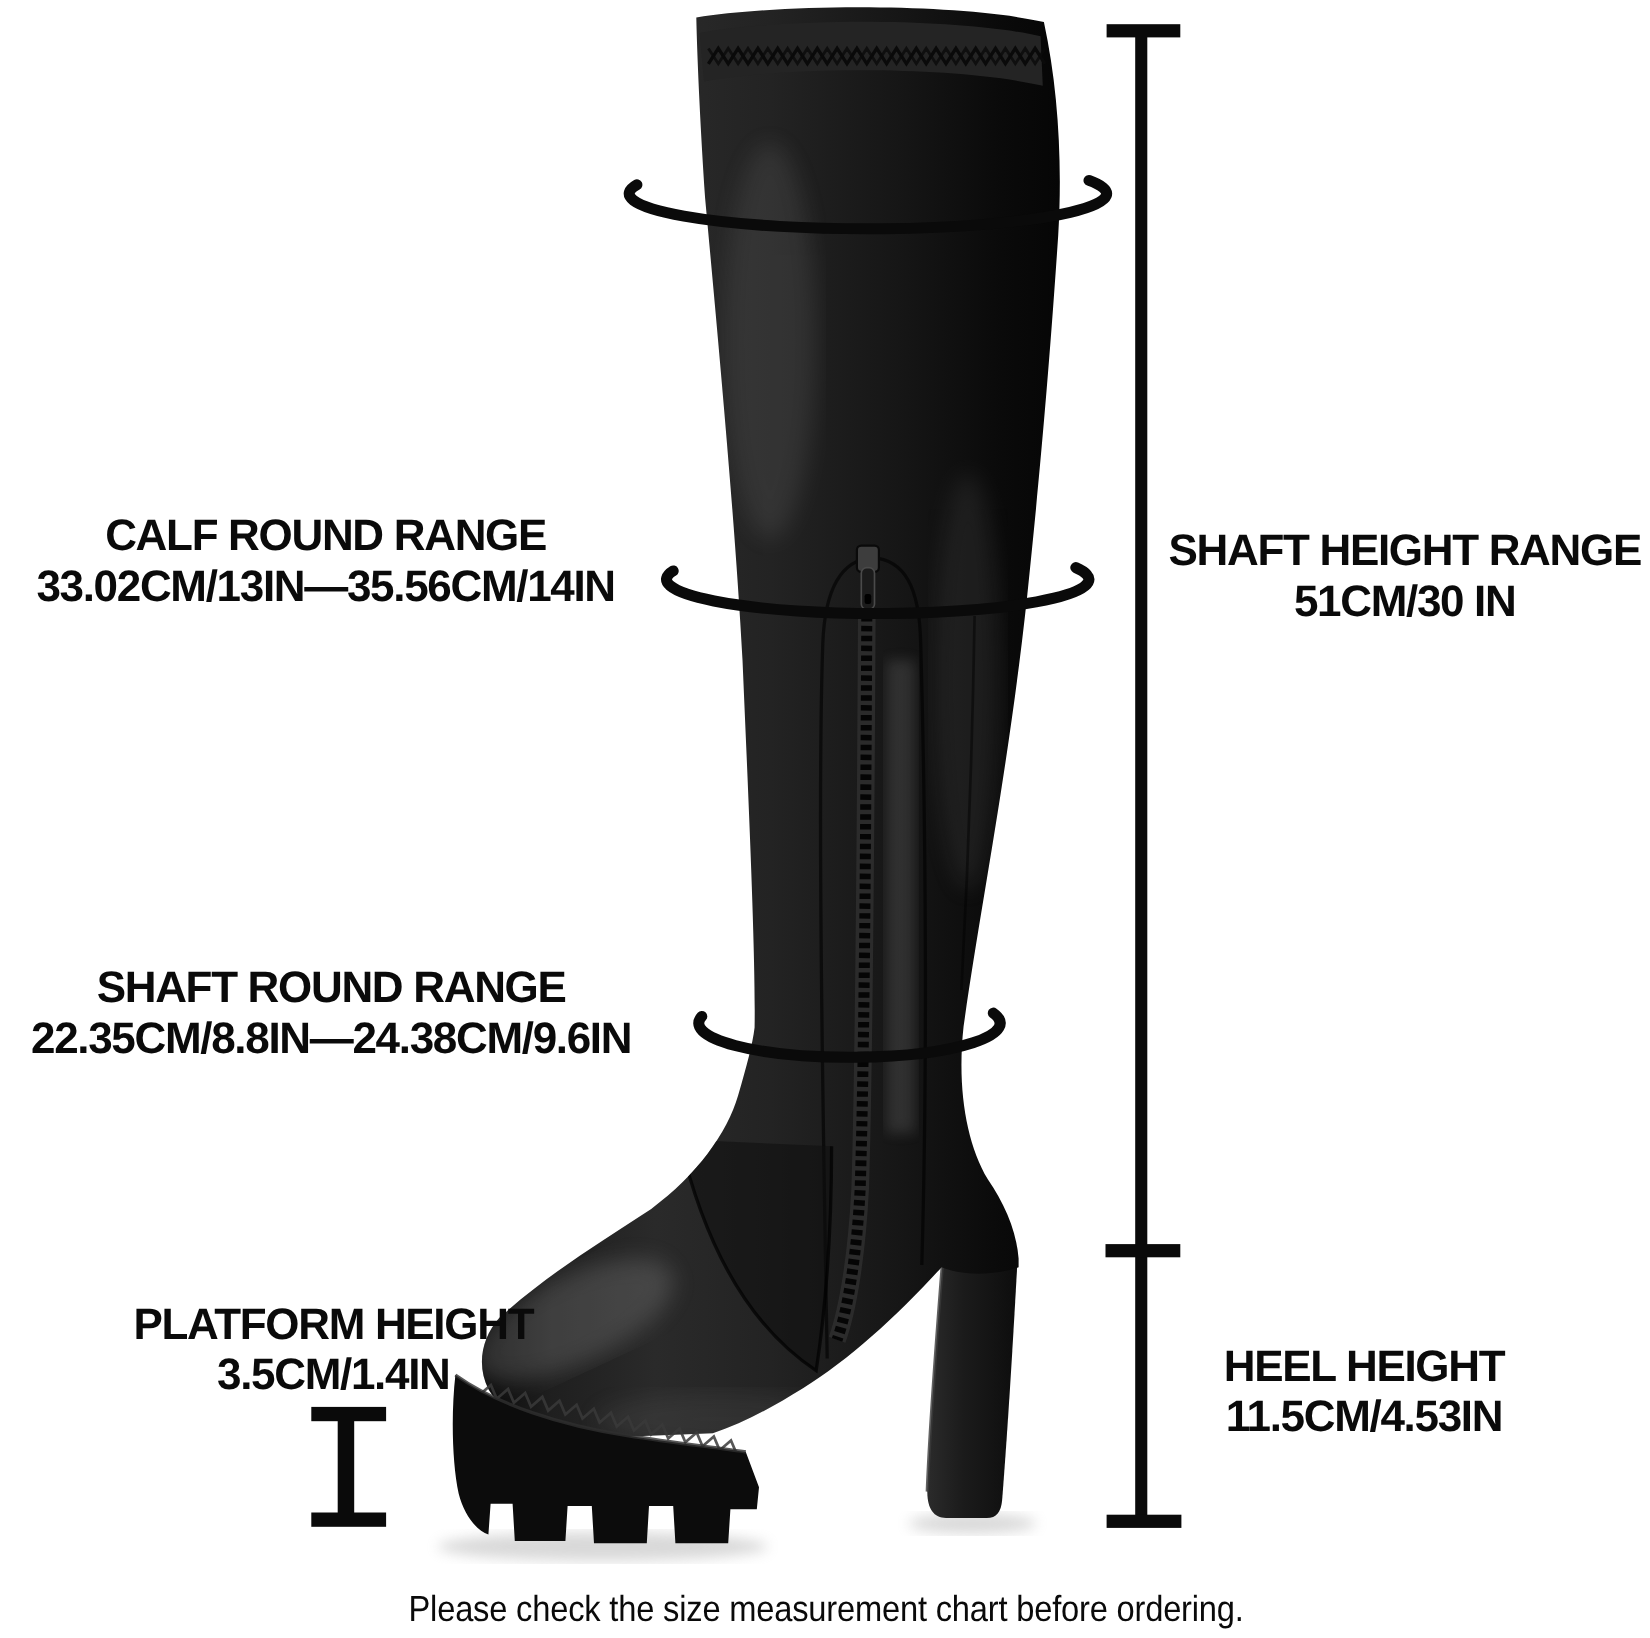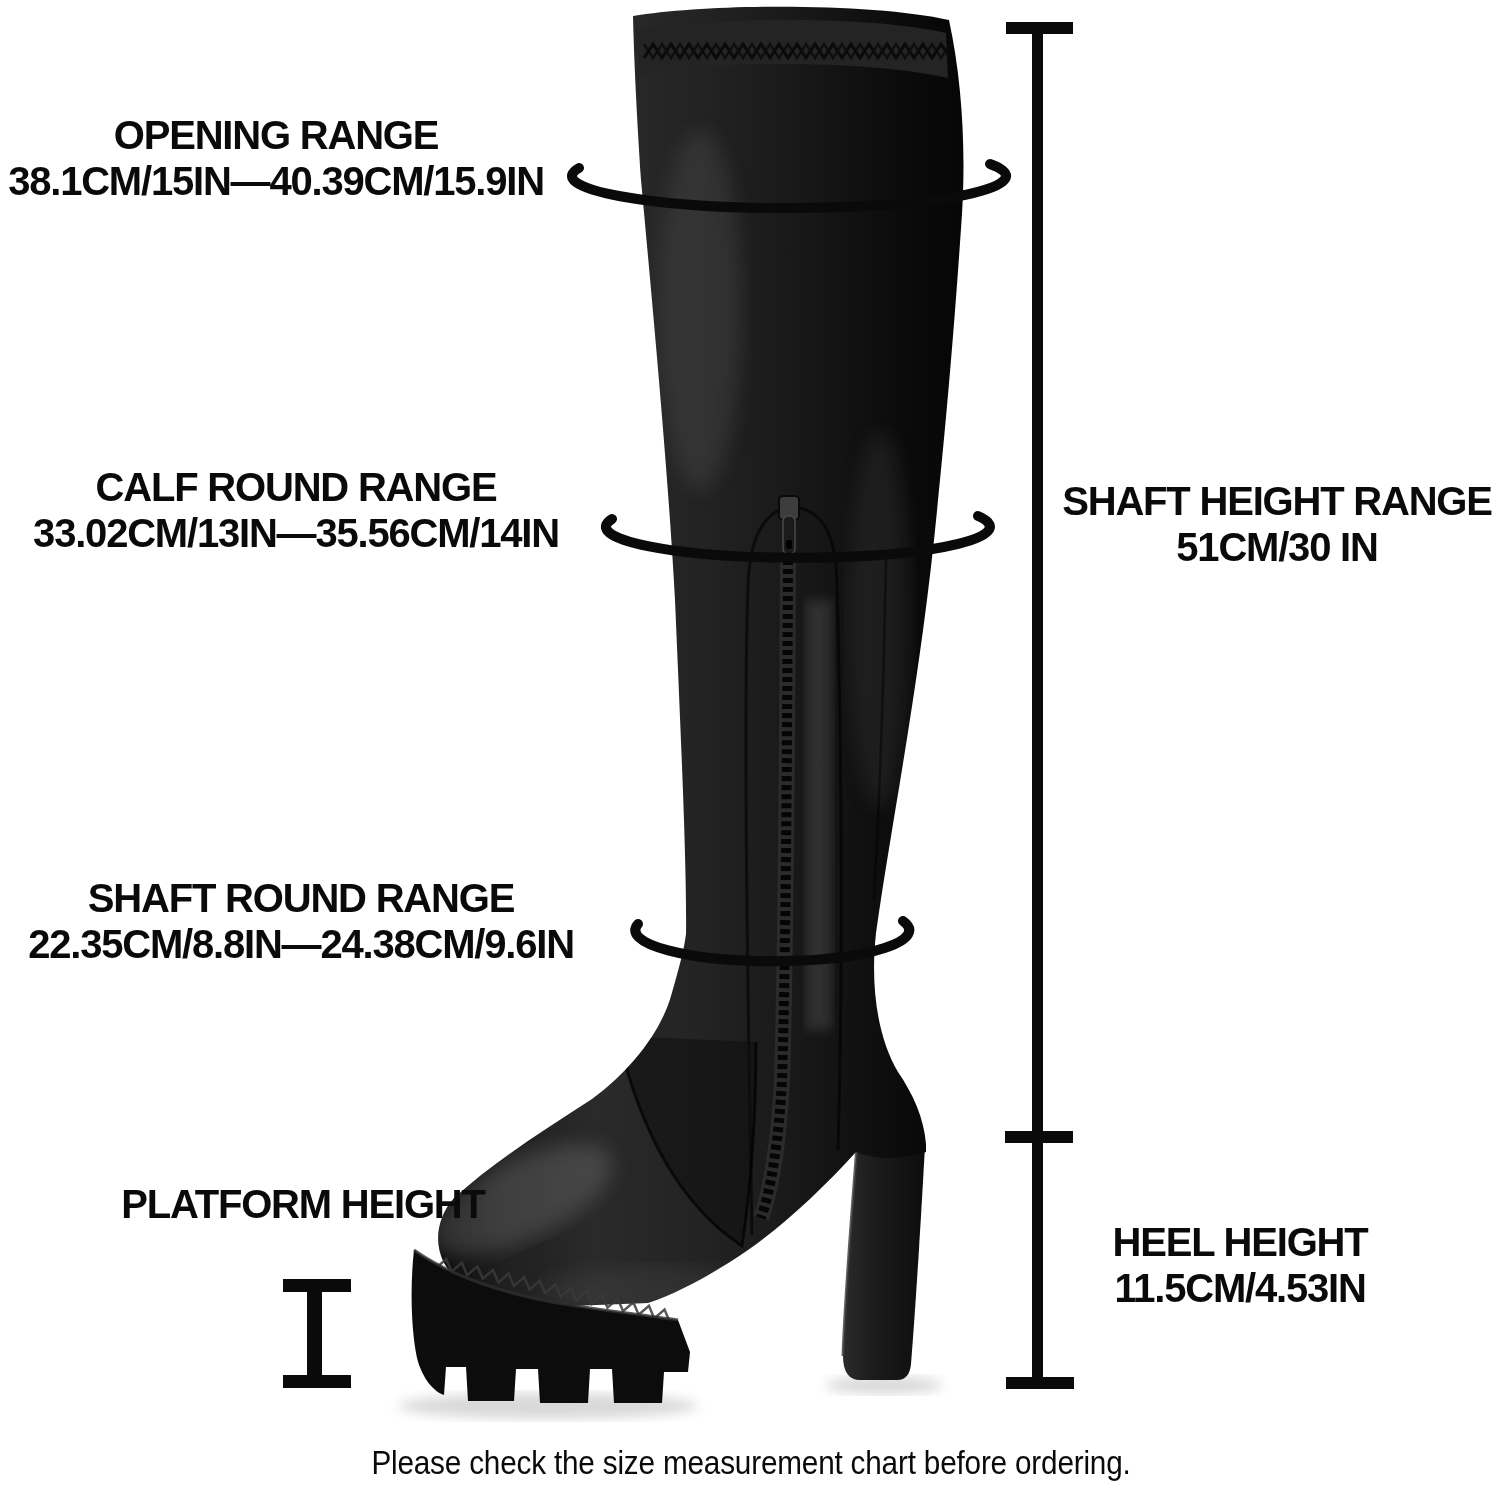--- a/index.html
+++ b/index.html
@@ -120,37 +120,34 @@
         <rect x="283" y="1375" width="68" height="13"></rect>
       </g>
       <g fill="none" stroke="#0a0a0a" stroke-width="10" stroke-linecap="round">
         <path d="M 579 168 A 217 32 0 1 0 990 164"></path>
         <path d="M 612 519 A 192 31 0 1 0 978 516"></path>
         <path d="M 638 924 A 137 31 0 1 0 903 921"></path>
       </g>
     </g>
   </svg>
 
-  <div class="label" style="left:276px;top:112px">
-    <div>OPENING RANGE</div>
-    <div>38.1CM/15IN—40.39CM/15.9IN</div>
-  </div>
 
   <div class="label" style="left:296px;top:464px">
     <div>CALF ROUND RANGE</div>
     <div>33.02CM/13IN—35.56CM/14IN</div>
   </div>
 
   <div class="label" style="left:301px;top:875px">
     <div>SHAFT ROUND RANGE</div>
     <div>22.35CM/8.8IN—24.38CM/9.6IN</div>
   </div>
 
   <div class="label" style="left:303px;top:1181px">
     <div>PLATFORM HEIGHT</div>
+    <div>3.5CM/1.4IN</div>
   </div>
 
   <div class="label" style="left:1277px;top:478px">
     <div>SHAFT HEIGHT RANGE</div>
     <div>51CM/30 IN</div>
   </div>
 
   <div class="label" style="left:1240px;top:1219px">
     <div>HEEL HEIGHT</div>
     <div>11.5CM/4.53IN</div>

